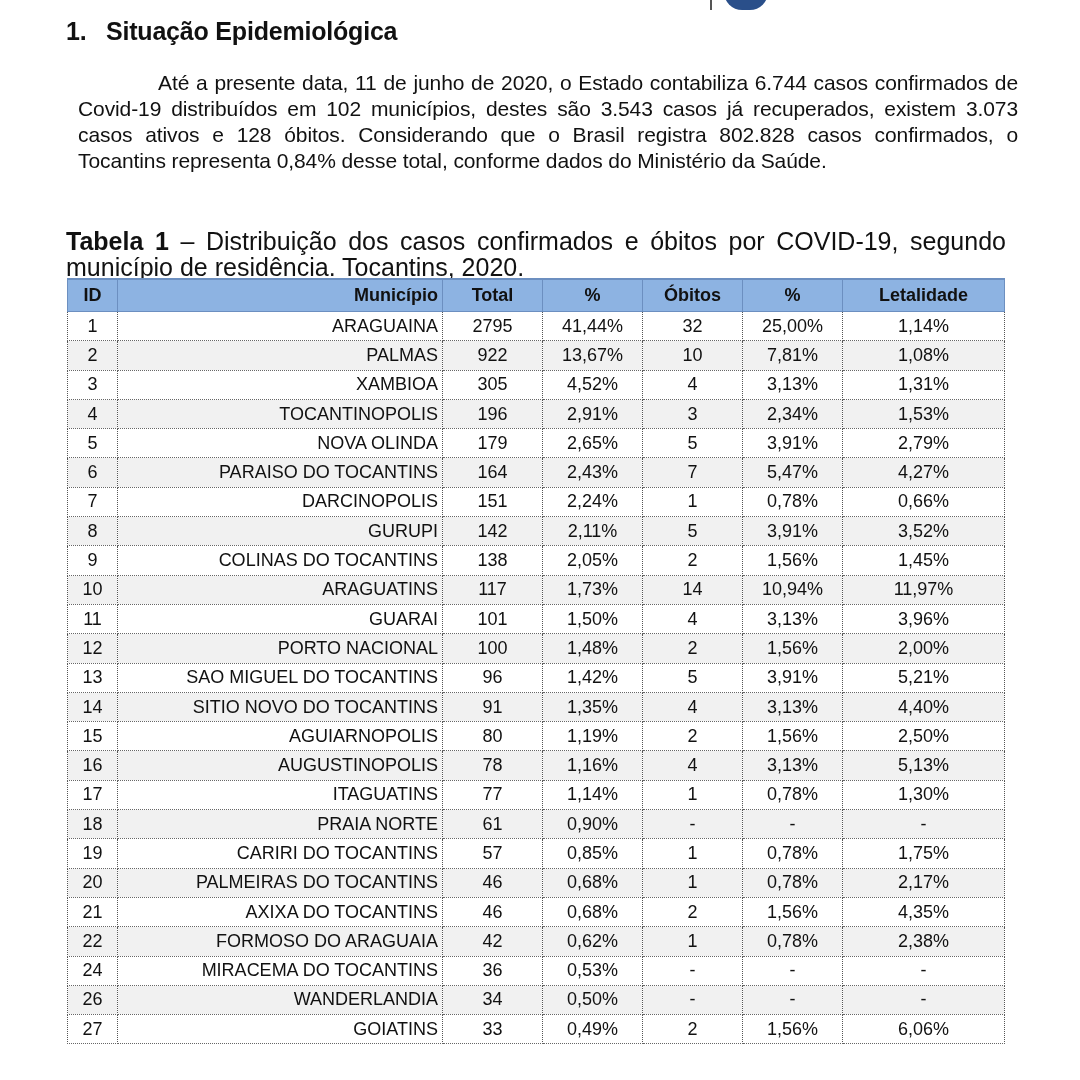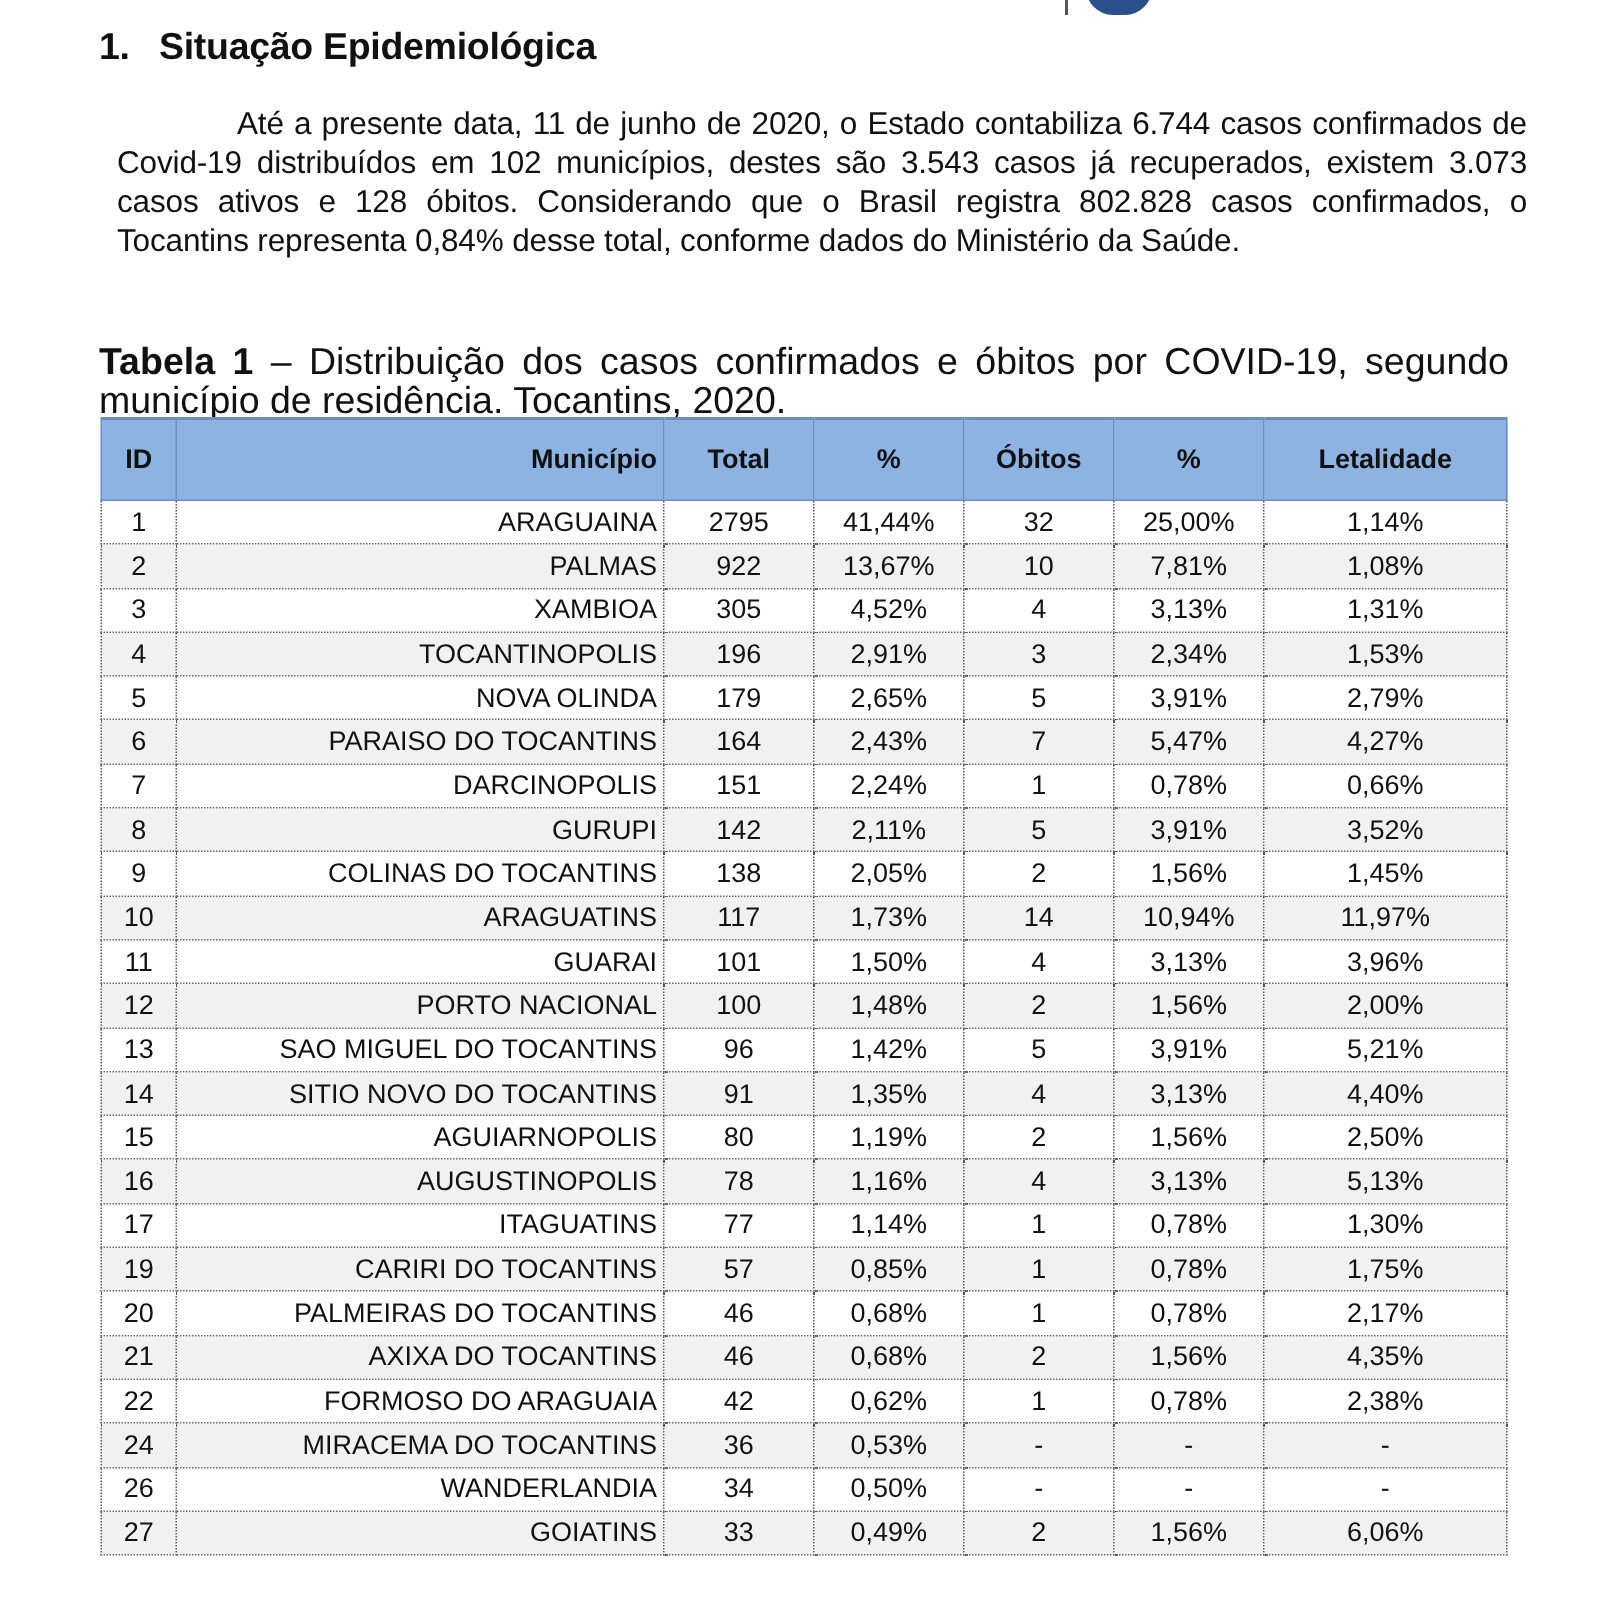--- a/index.html
+++ b/index.html
@@ -24,21 +24,21 @@
   .caption {
     position:absolute; top:228px; left:66px; width:940px;
     font-size:25px; line-height:26px; text-align:justify;
   }
   .caption b { font-weight:bold; }
   table.data {
     position:absolute; top:278px; left:67px; width:937px;
     border-collapse:collapse; font-size:18px; table-layout:fixed;
   }
   table.data th {
-    background:#8db3e2; font-weight:bold; height:29px; padding:12px 4px;
+    background:#8db3e2; font-weight:bold; height:29px; padding:1px 4px;
     border:1px solid #6c8fc0; border-top:2px solid #6c8fc0;
   }
   table.data td {
     height:28.3px; padding:0 4px; border-left:1px dotted #555; border-right:1px dotted #555;
     border-bottom:1px dotted #666; white-space:nowrap; overflow:hidden;
   }
   table.data tr:nth-child(even) td { background:#f1f1f1; }
   table.data tr:nth-child(odd) td { background:#ffffff; }
   .c { text-align:center; }
   .l { text-align:right; padding-left:6px !important; }
@@ -237,20 +237,29 @@
       <tr>
         <td class="c">17</td>
         <td class="l">ITAGUATINS</td>
         <td class="c">77</td>
         <td class="c">1,14%</td>
         <td class="c">1</td>
         <td class="c">0,78%</td>
         <td class="c">1,30%</td>
       </tr>
       <tr>
+        <td class="c">18</td>
+        <td class="l">PRAIA NORTE</td>
+        <td class="c">61</td>
+        <td class="c">0,90%</td>
+        <td class="c">-</td>
+        <td class="c">-</td>
+        <td class="c">-</td>
+      </tr>
+      <tr>
         <td class="c">19</td>
         <td class="l">CARIRI DO TOCANTINS</td>
         <td class="c">57</td>
         <td class="c">0,85%</td>
         <td class="c">1</td>
         <td class="c">0,78%</td>
         <td class="c">1,75%</td>
       </tr>
       <tr>
         <td class="c">20</td>

